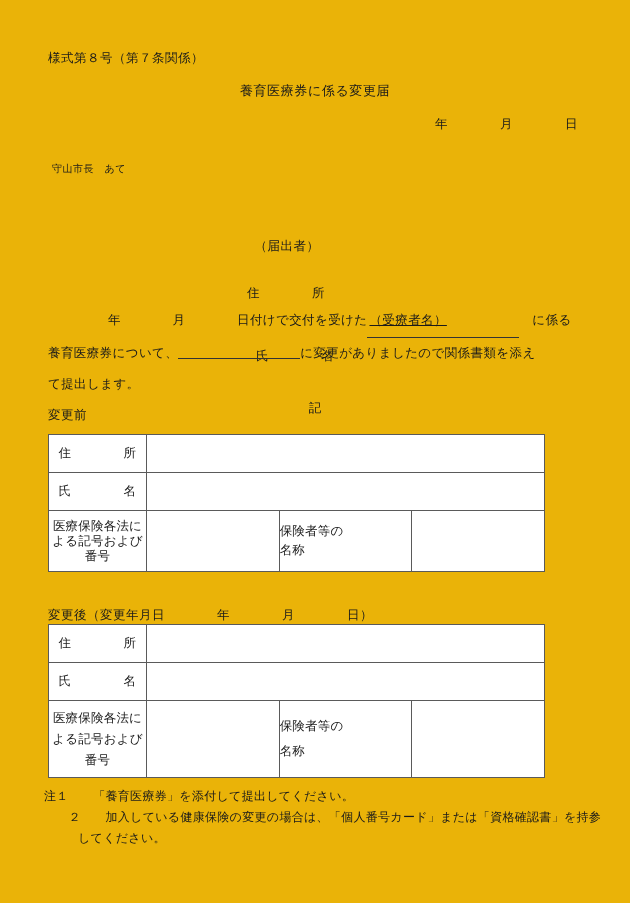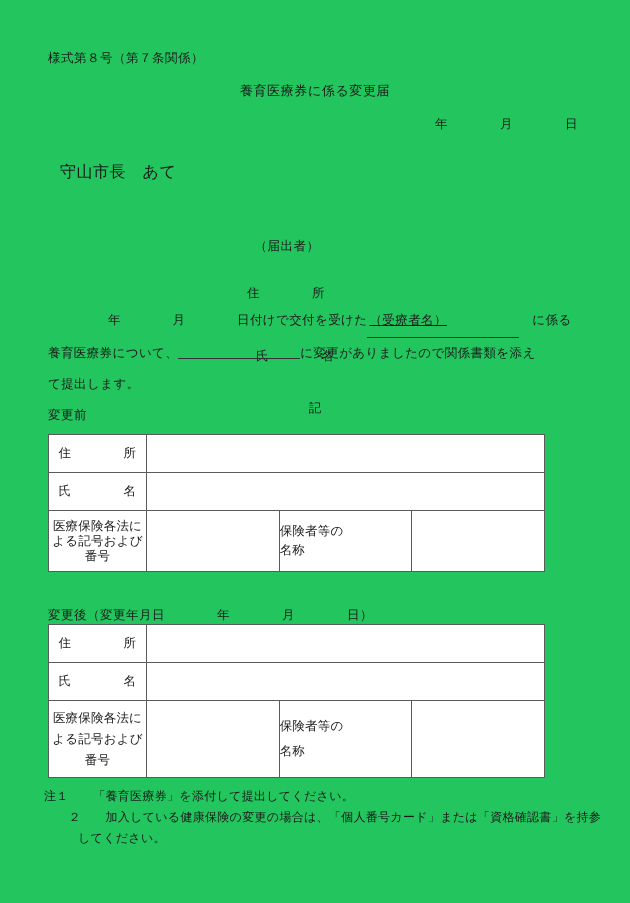--- a/index.html
+++ b/index.html
@@ -8,21 +8,21 @@
     background: #ffffff;
   }
   body {
     font-family: "Liberation Serif", "DejaVu Serif", serif;
     color: #1a1a1a;
   }
   .page {
     position: relative;
     width: 630px;
     height: 903px;
-    background: #22c55e;
+    background: #eab308;
     overflow: hidden;
   }
 
   
   .abs { position: absolute; white-space: pre; }
 
   .form-no {
     left: 48px;
     top: 50px;
     font-size: 12.5px;
@@ -38,23 +38,23 @@
   }
   .date-line {
     left: 0;
     top: 116px;
     width: 578px;
     text-align: right;
     font-size: 12.5px;
     letter-spacing: 0.5px;
   }
   .addressee {
-    left: 60px;
+    left: 52px;
     top: 162px;
-    font-size: 16px;
+    font-size: 10px;
     letter-spacing: 0.5px;
   }
 
   .submitter {
     left: 0;
     top: 208px;
     width: 568px;
     font-size: 12.5px;
     letter-spacing: 0.5px;
   }

